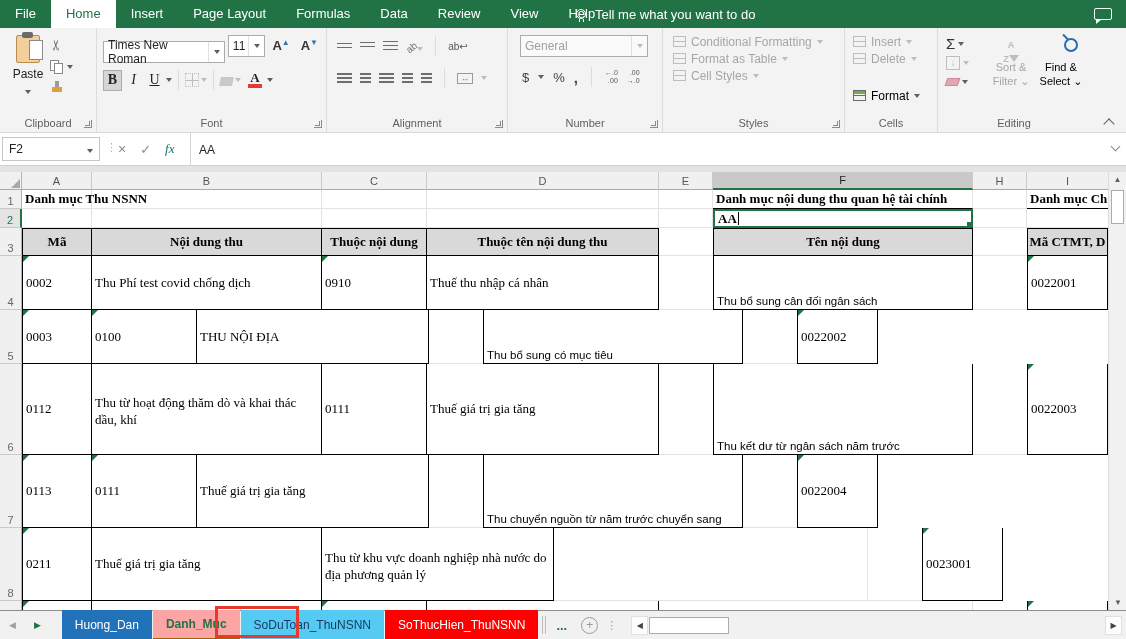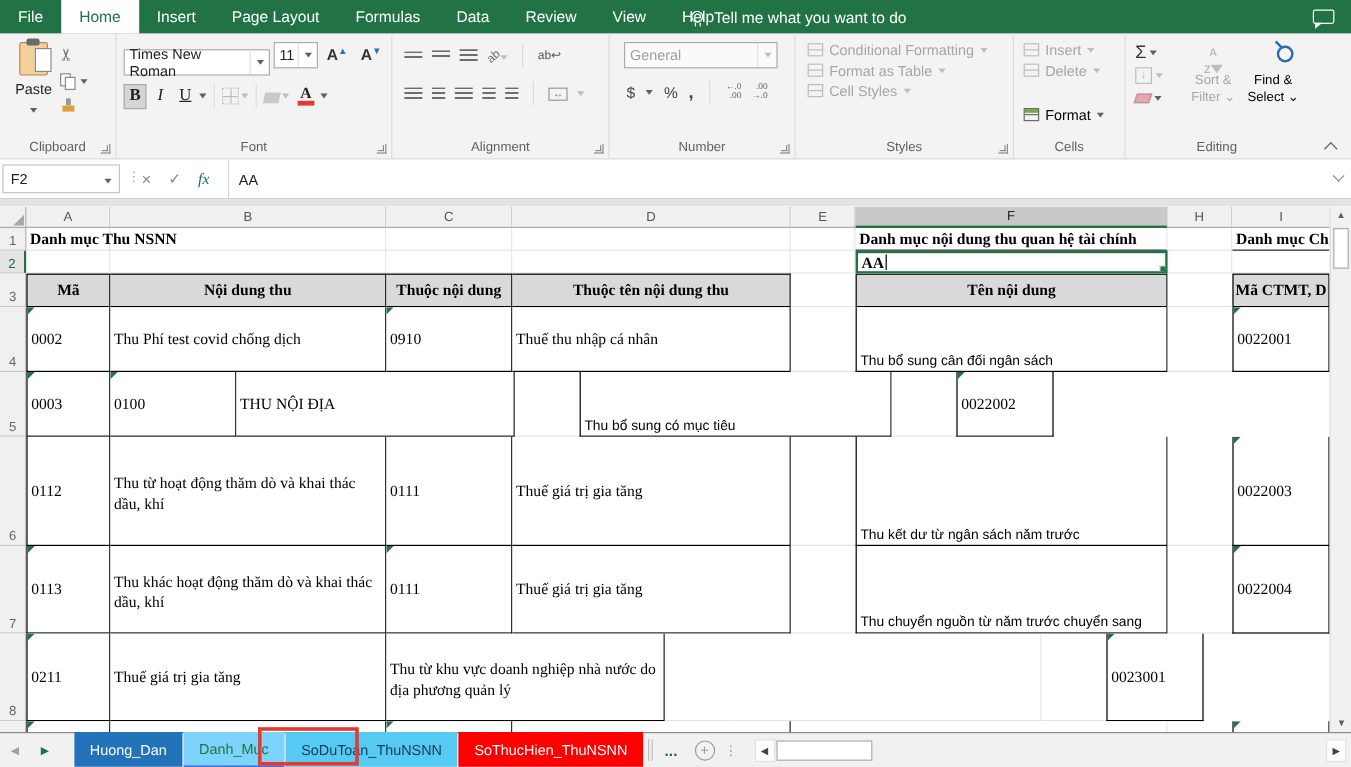--- a/index.html
+++ b/index.html
@@ -155,21 +155,21 @@
   .vs-up { height:16px; text-align:center; font-size:8px; color:#606060; line-height:16px; }
   .vs-thumb { position:absolute; left:2px; top:18px; width:13px; height:34px; background:#fff; border:1px solid #ababab; }
   .vs-dn { position:absolute; bottom:0; left:0; width:18px; height:13px; text-align:center; font-size:8px; color:#606060; line-height:12px; background:#f1f1f1; }
 
   
   .tabbar { position:absolute; left:0; top:610px; width:1126px; height:29px; background:#f1f1f1; border-top:1px solid #8c8c8c; display:flex; align-items:center; }
   .tnav { font-size:9px; padding:0 9px; color:#a0a0a0; }
   .tnav.on { color:#217346; }
   .stab { height:30px; display:flex; align-items:center; padding:0 13px; font-size:12px; margin-right:1px; }
   .stab.t0 { background:#2272b9; color:#fff; margin-left:12px; }
-  .stab.t1 { background:#7dd3fc; color:#217346; font-weight:normal; border-bottom:2px solid #1d4ed8; }
+  .stab.t1 { background:#fca5a5; color:#217346; font-weight:bold; border-bottom:2px solid #a16207; }
   .stab.t2 { background:#55cbf3; color:#17375e; }
   .stab.t3 { background:#ff0000; color:#fff; }
   .tsep2 { width:4px; height:18px; border-left:1px solid #bdbdbd; border-right:1px solid #bdbdbd; margin:0 4px 0 3px; }
   .more { color:#217346; font-weight:bold; font-size:13px; padding:0 6px; }
   .addsheet { width:17px; height:17px; border:1px solid #9a9a9a; border-radius:50%; color:#9a9a9a; font-size:12px; line-height:15px; text-align:center; margin:0 8px; }
   .tdots { color:#9a9a9a; font-size:11px; margin-right:14px; }
   .hs-btn { width:17px; height:19px; background:#fdfdfd; border:1px solid #e0e0e0; color:#444; font-size:8px; line-height:18px; text-align:center; }
   .hs-thumb { width:80px; height:17px; background:#fff; border:1px solid #ababab; margin-left:1px; }
   .hs-right { position:absolute; right:4px; top:5px; }
   .redbox { position:absolute; left:215px; top:606px; width:84px; height:32px; border:3px solid #e8392f; z-index:50; pointer-events:none; }
@@ -475,23 +475,20 @@
       <div class="cell cD tc">Thuế giá trị gia tăng</div>
       <div class="cell cE" style="border-right:none"></div>
       <div class="cell cF tc tl fsans">Thu kết dư từ ngân sách năm trước</div>
       <div class="cell cH" style="border-right:none"></div>
       <div class="cell cI tc tl tri">0022003</div>
     </div>
 
     <div class="xrow r7">
       <div class="rh">7</div>
       <div class="cell cA tc tl tri">0113</div>
-      <div class="cell cB tc wrap2">
-          <span class="vmid">Thu khác hoạt động thăm dò và khai thác dầu, khí</span>
-        </div>
       <div class="cell cC tc tri">0111</div>
       <div class="cell cD tc">Thuế giá trị gia tăng</div>
       <div class="cell cE" style="border-right:none"></div>
       <div class="cell cF tc tl fsans">Thu chuyển nguồn từ năm trước chuyển sang</div>
       <div class="cell cH" style="border-right:none"></div>
       <div class="cell cI tc tl tri">0022004</div>
     </div>
 
     <div class="xrow r8">
       <div class="rh">8</div>

